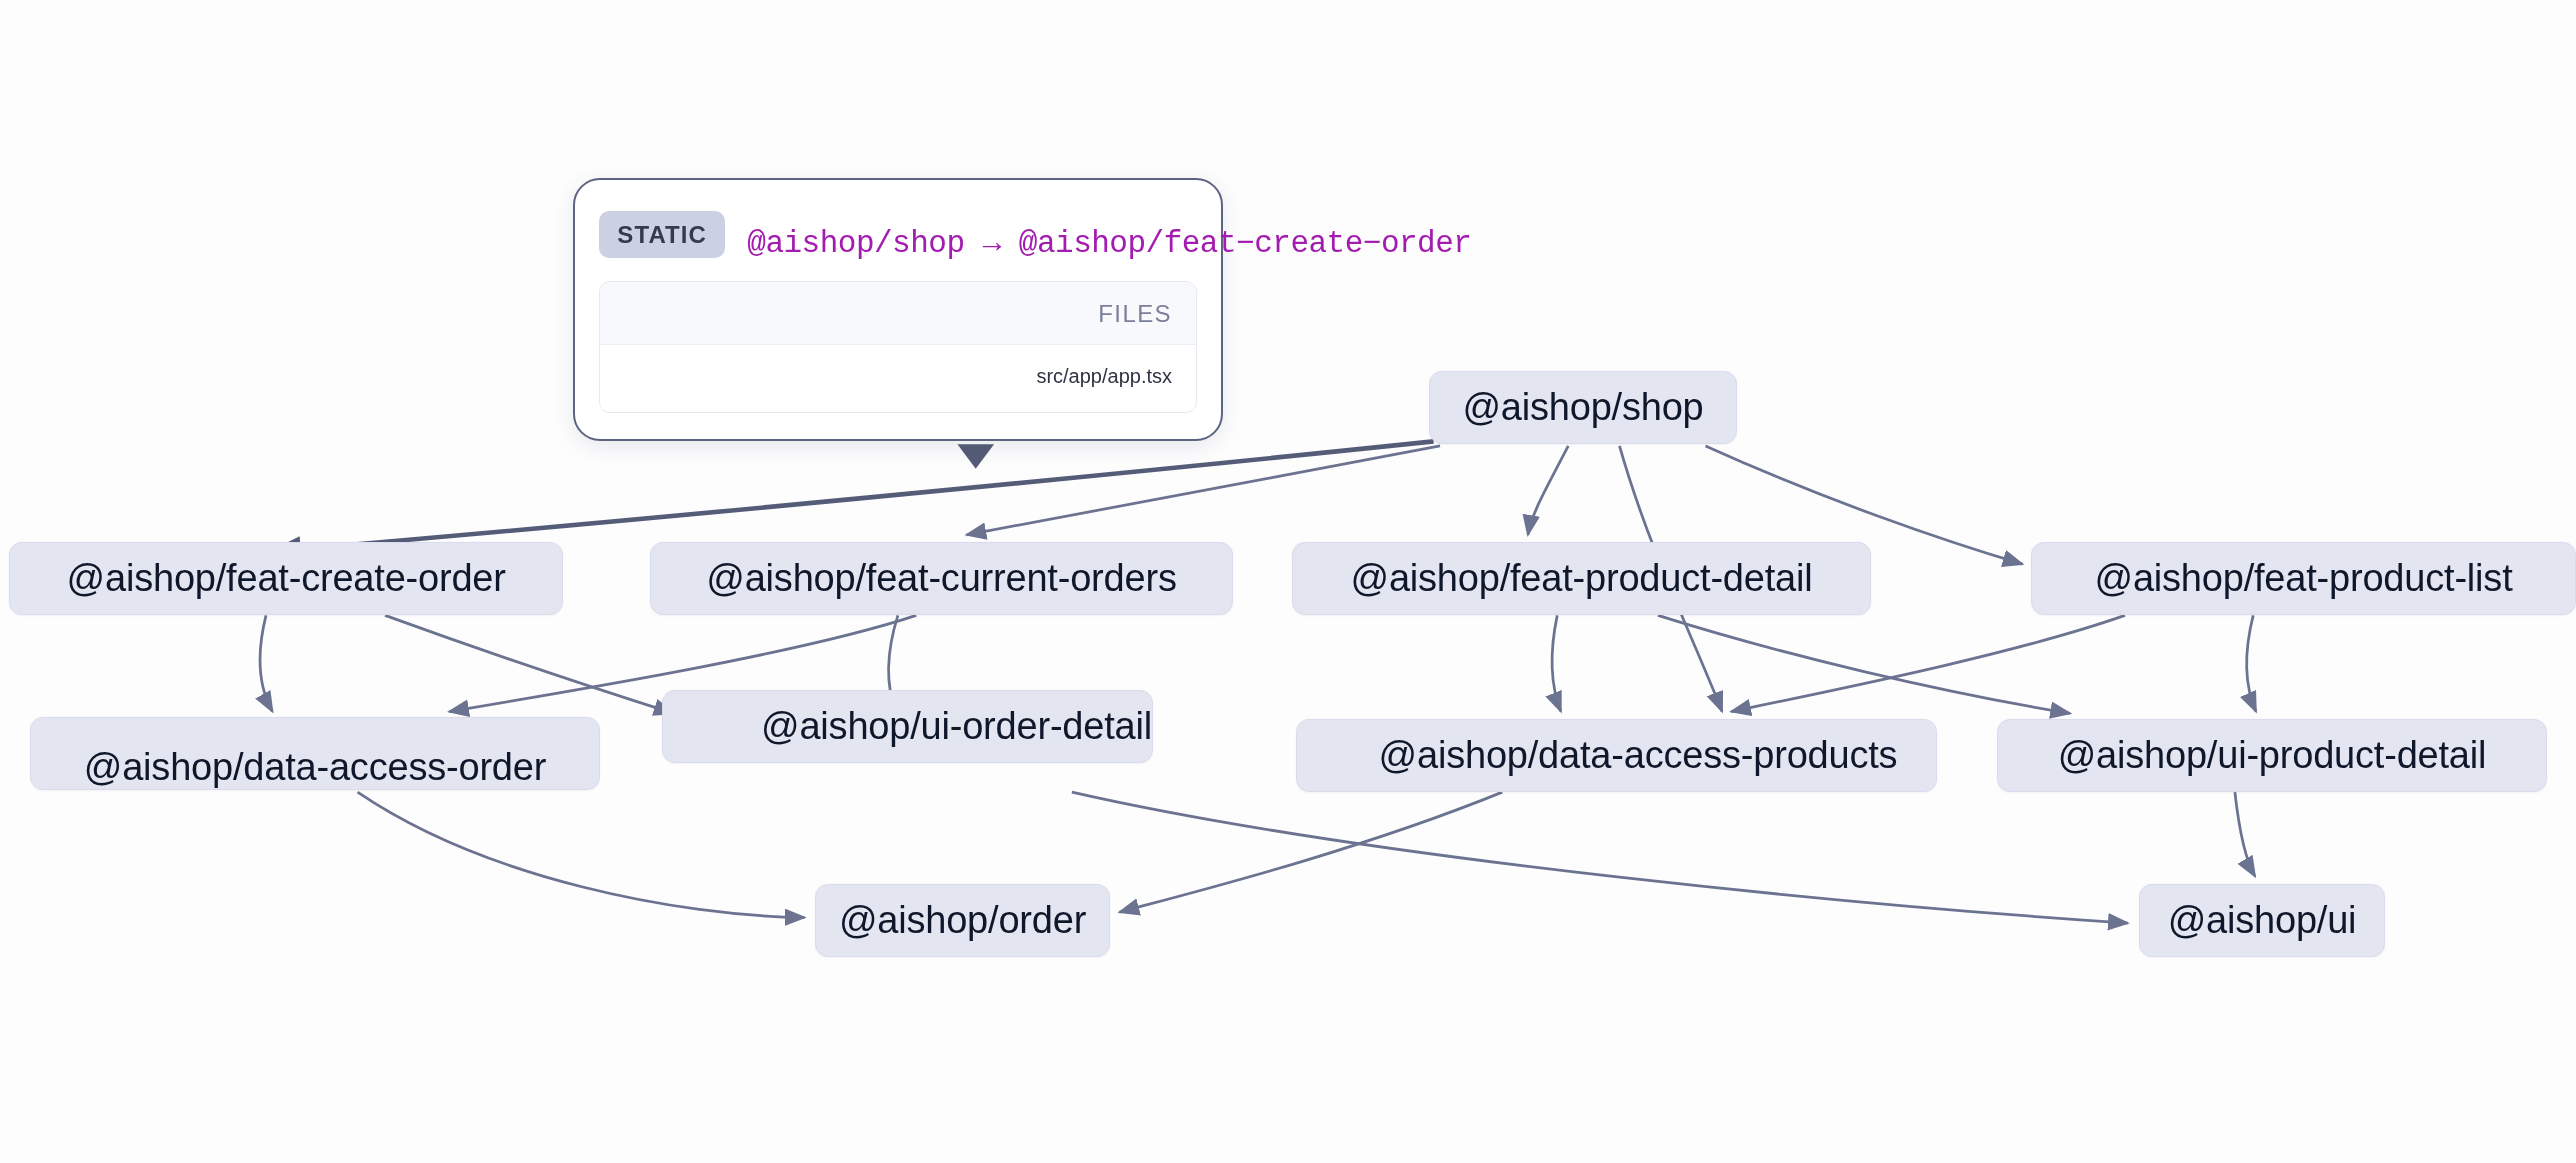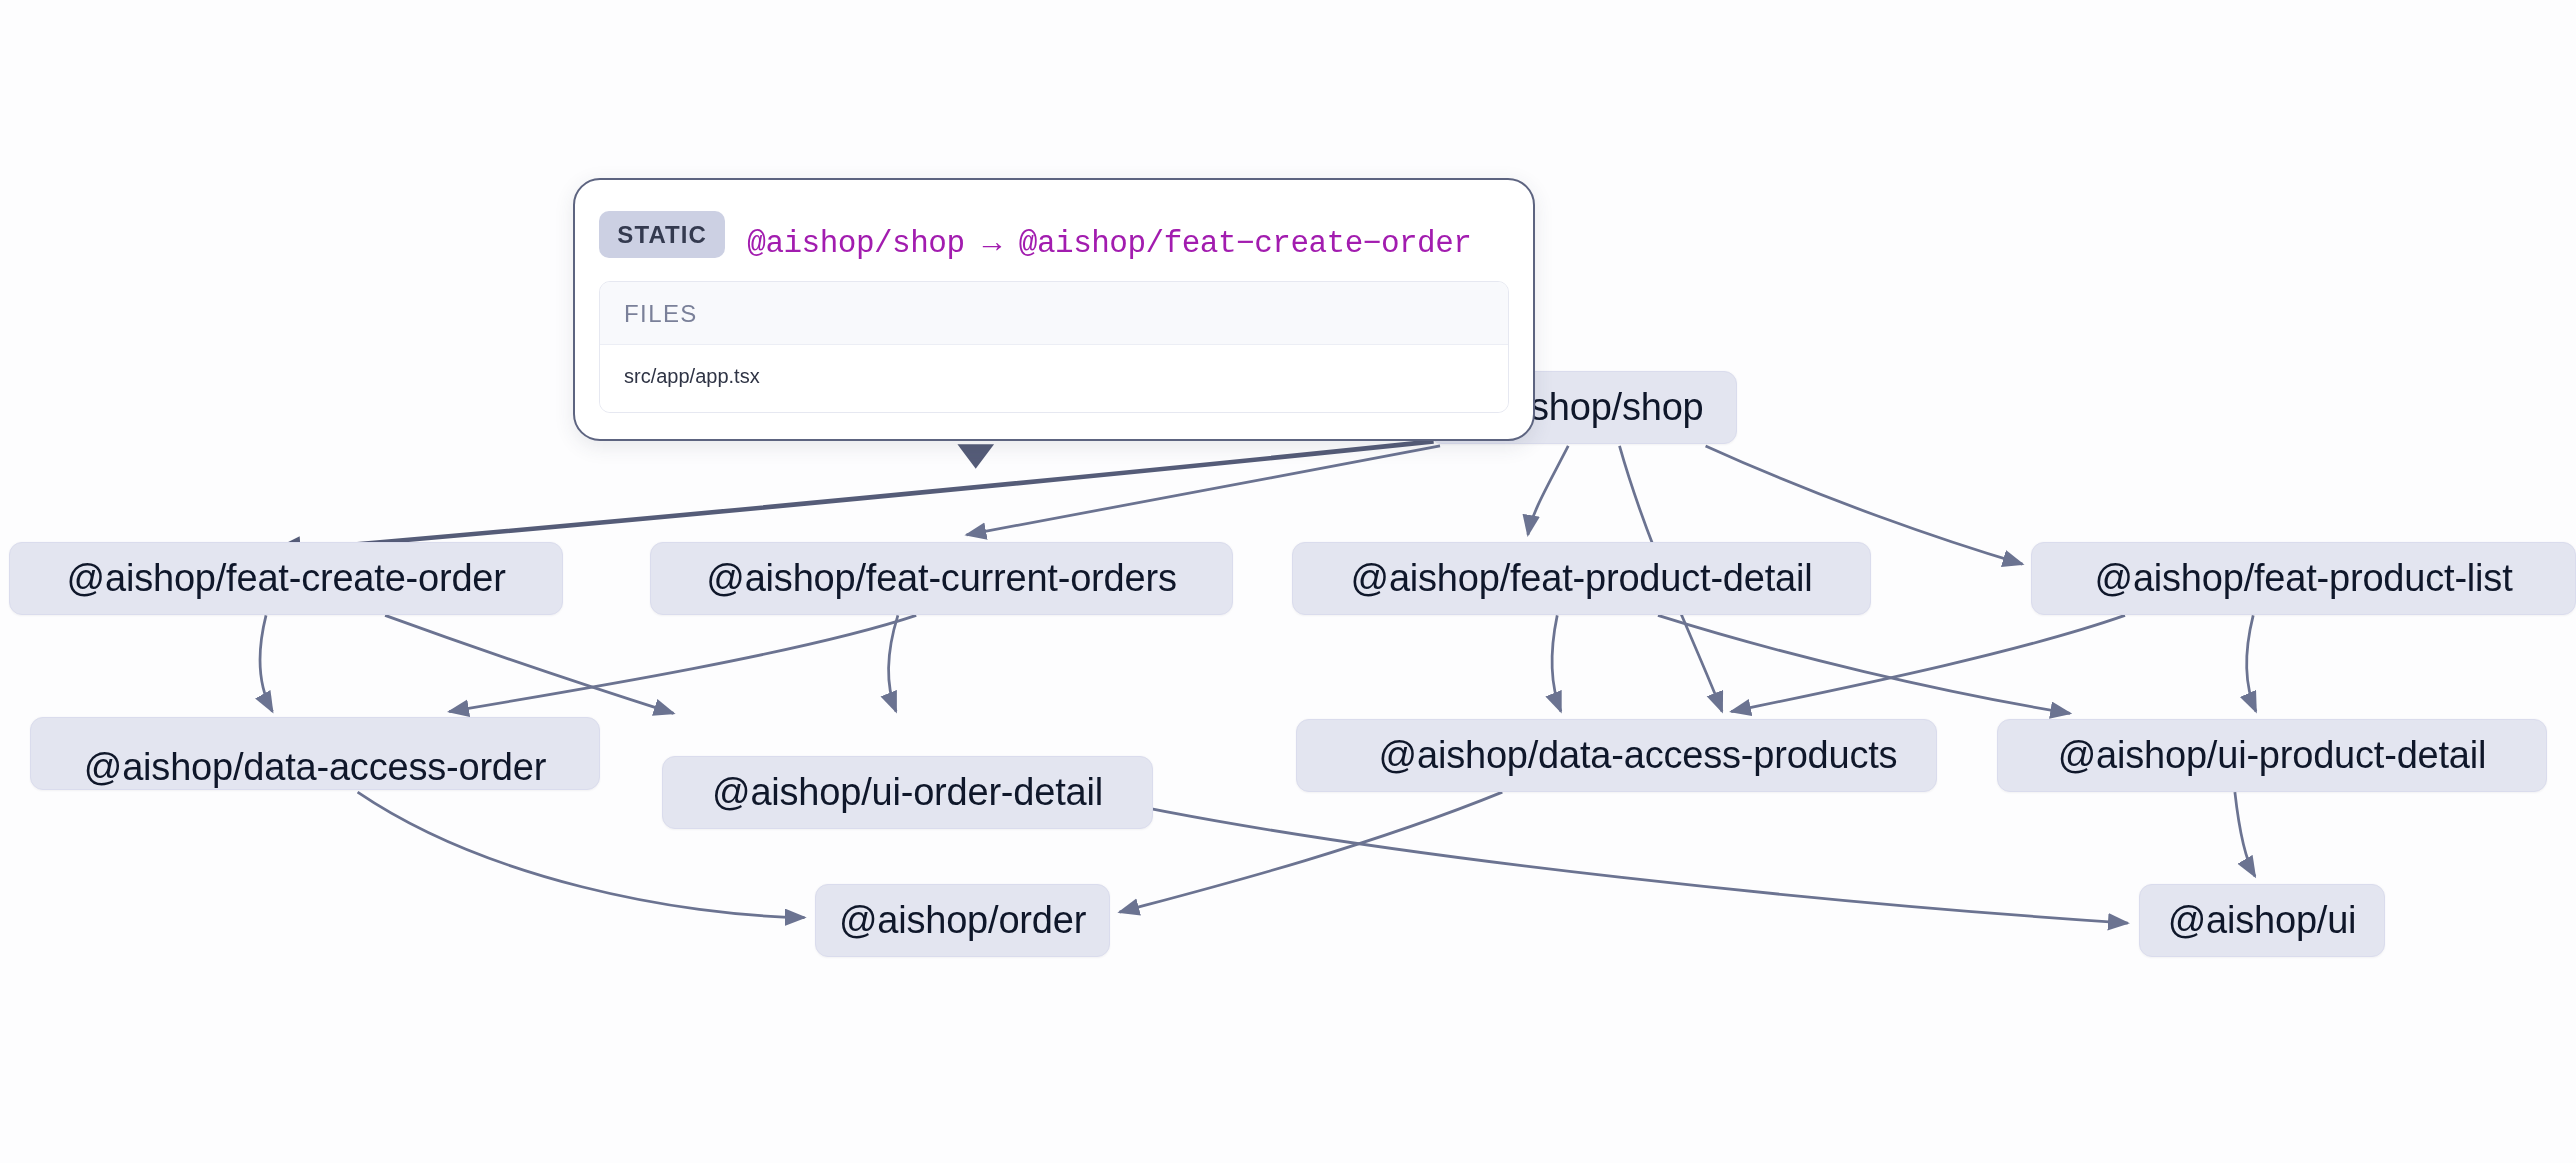--- a/index.html
+++ b/index.html
@@ -40,27 +40,28 @@
     height: 73px;
     box-shadow: 0 0.9px 1.8px rgba(60,64,90,0.06);
   }
   .node span { pointer-events: none; }
 
   
   #tooltip {
     position: absolute;
     left: 573px;
     top: 178px;
-    width: 962px;
+    width: 650px;
     background: #ffffff;
     border: 2.7px solid #5d6480;
     border-radius: 27px;
     padding: 0;
     box-shadow: 0 5.5px 20px rgba(50,54,80,0.10);
     z-index: 10;
+    text-align: right;
   }
   #tooltip-header {
     display: flex;
     align-items: center;
     padding: 27.5px 26px 14.7px 24px;
     gap: 22px;
   }
   .badge {
     background: #ccd0e3;
     color: #343a4f;
@@ -177,21 +178,21 @@
   </div>
 
   <div class="node" style="left:2031px; top:542px; width:545px;">
     <span>@aishop/feat-product-list</span>
   </div>
 
   <div class="node" style="left:30px; top:717px; width:570px;align-items:flex-end;">
     <span>@aishop/data-access-order</span>
   </div>
 
-  <div class="node" style="left:662px; top:756px; width:491px;">
+  <div class="node" style="left:662px; top:690px; width:491px;justify-content:flex-end;">
     <span>@aishop/ui-order-detail</span>
   </div>
 
   <div class="node" style="left:1296px; top:719px; width:641px;padding-left:43px;">
     <span>@aishop/data-access-products</span>
   </div>
 
   <div class="node" style="left:1997px; top:719px; width:550px;text-align:right;">
     <span>@aishop/ui-product-detail</span>
   </div>

